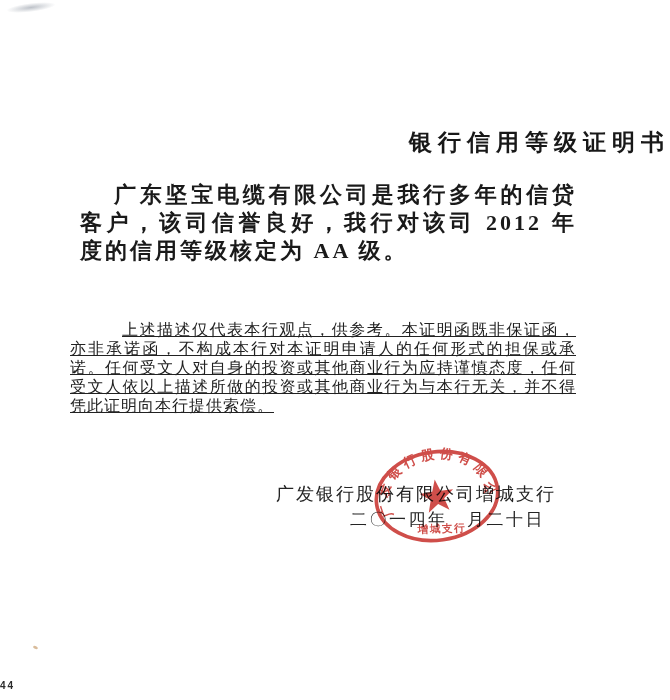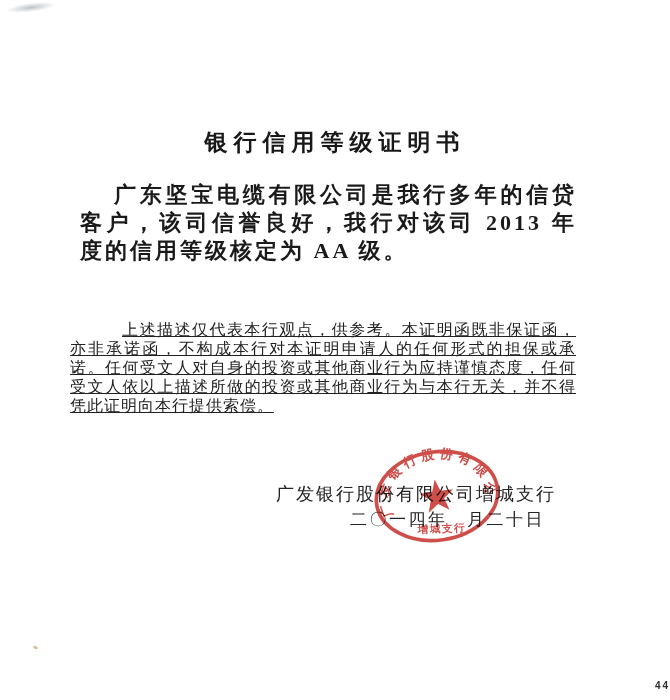--- a/index.html
+++ b/index.html
@@ -24,21 +24,21 @@
     transform: rotate(-7deg);
   }
   .speck {
     position: absolute; left: 33px; top: 646px;
     width: 5px; height: 3px; border-radius: 50%;
     background: #c09058; opacity: .6;
     transform: rotate(25deg);
   }
   .doc-title {
     position: absolute; left: 0; right: 0; top: 127px;
-    text-align: center;
+    text-align: right;
     font-size: 23px; font-weight: 700;
     letter-spacing: 6px;
     color: #181818;
     white-space: nowrap;
   }
   .main-statement {
     position: absolute; left: 80px; width: 497px; top: 181px;
     font-size: 22px; font-weight: 700;
     line-height: 28px; letter-spacing: 3px;
     text-align: justify; text-justify: inter-ideograph;
@@ -68,37 +68,37 @@
   }
   .seal {
     position: absolute; left: 371px; top: 447px;
     width: 132px; height: 98px;
     transform: rotate(-8deg);
     mix-blend-mode: multiply;
     opacity: .92;
   }
   .page-number {
     position: absolute; left: 0; right: 0; top: 680px;
-    text-align: right;
+    text-align: left;
     font-size: 10px; font-weight: 700; letter-spacing: 2px;
     color: #2b2b2b;
     font-family: "Liberation Sans", "DejaVu Sans", sans-serif;
   }
 </style>
 </head>
 <body>
 
 <div class="page">
 
   <div class="smudge"></div>
   <div class="speck"></div>
 
   <h1 class="doc-title">银行信用等级证明书</h1>
 
-  <p class="main-statement">广东坚宝电缆有限公司是我行多年的信贷客户，该司信誉良好，我行对该司 2013 年度的信用等级核定为 AA 级。</p>
+  <p class="main-statement">广东坚宝电缆有限公司是我行多年的信贷客户，该司信誉良好，我行对该司 2012 年度的信用等级核定为 AA 级。</p>
 
   <div class="fine-print">
     <p class="disclaimer">上述描述仅代表本行观点，供参考。本证明函既非保证函，亦非承诺函，不构成本行对本证明申请人的任何形式的担保或承诺。任何受文人对自身的投资或其他商业行为应持谨慎态度，任何受文人依以上描述所做的投资或其他商业行为与本行无关，并不得凭此证明向本行提供索偿。</p>
   </div>
 
   <div class="issuer-line">广发银行股份有限公司增城支行</div>
   <div class="date-line">二〇一四年　月二十日</div>
 
   <svg class="seal" viewBox="0 0 130 96" xmlns="http://www.w3.org/2000/svg" aria-hidden="true">
     <ellipse cx="65" cy="48" rx="60" ry="43.5" fill="none" stroke="#cb3f3a" stroke-width="3.6"></ellipse>

